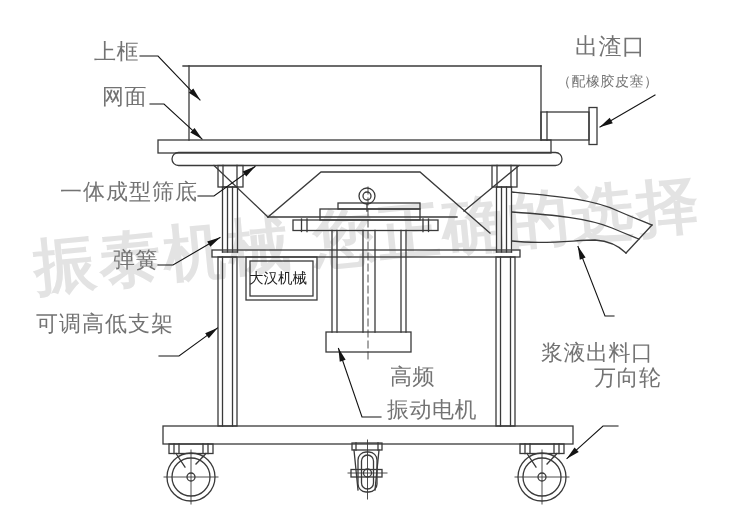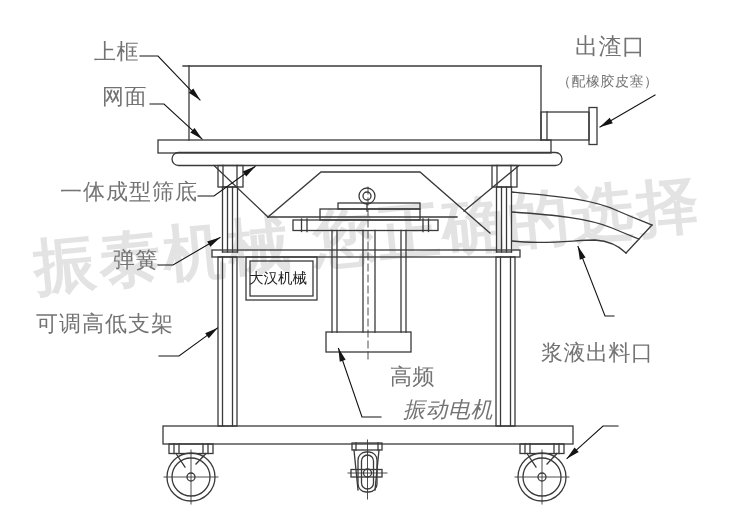--- a/index.html
+++ b/index.html
@@ -193,18 +193,19 @@
   </svg>
 
   <div class="callout" style="left:94px;top:39px;">上框</div>
   <div class="callout" style="left:102px;top:84px;">网面</div>
   <div class="callout spread" style="left:60px;top:179px;">一体成型筛底</div>
   <div class="callout" style="left:113px;top:247px;">弹簧</div>
   <div class="callout spread" style="left:36px;top:311px;">可调高低支架</div>
   <div class="callout big" style="left:575px;top:33px;">出渣口</div>
   <div class="callout small" style="left:557px;top:68px;">（配橡胶皮塞）</div>
   <div class="callout" style="left:541px;top:340px;">浆液出料口</div>
+  <div class="callout" style="left:594px;top:365px;">万向轮</div>
   <div class="callout" style="left:370px;top:364px;margin-left:20px;">高频</div>
-  <div class="callout" style="left:403px;top:397px;font-style:italic;">振动电机</div>
+  <div class="callout" style="left:387px;top:397px;">振动电机</div>
 
   <div id="nameplate-text">大汉机械</div>
 
 </div>
 
 </body></html>

